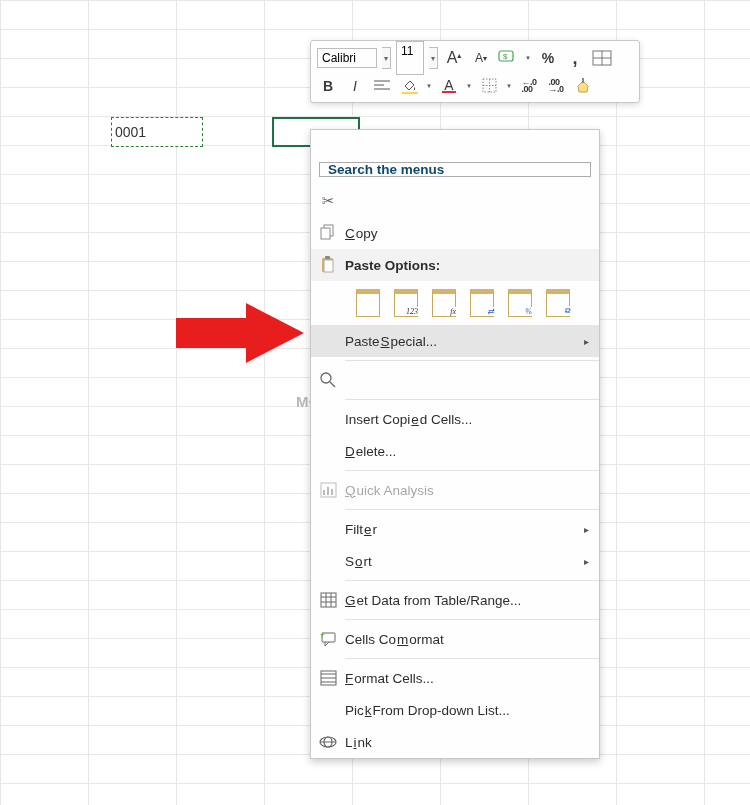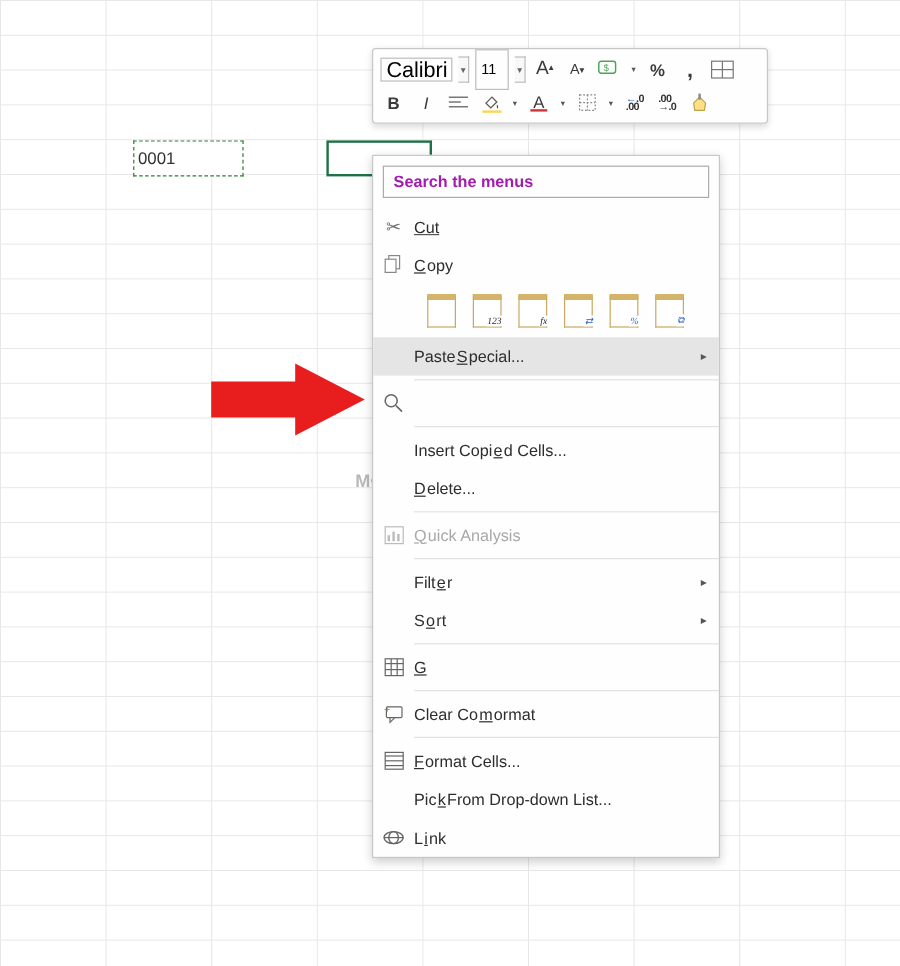--- a/index.html
+++ b/index.html
@@ -17,36 +17,36 @@
       padding-left:3px;font-size:14px;color:#333;}
     
     .active-cell{position:absolute;left:272px;top:117px;width:88px;height:30px;
       border:2px solid #1e7145;background:#fff;}
 
     
     .mini-tb{position:absolute;left:310px;top:40px;width:330px;height:63px;
       border:1px solid #c8c8c8;border-radius:3px;box-shadow:0 2px 6px rgba(0,0,0,.15);
       background:#fefefe;display:flex;flex-direction:column;padding:3px 6px;}
     .mini-row{display:flex;align-items:center;gap:5px;height:28px;}
-    .font-box{border:1px solid #bdbdbd;width:60px;height:20px;font-size:18px;padding:2px 4px;display:flex;align-items:center;}
-    .size-box{border:1px solid #bdbdbd;width:28px;height:22px;font-size:12px;padding:16px 4px;display:flex;align-items:center;}
+    .font-box{border:1px solid #bdbdbd;width:60px;height:20px;font-size:12px;padding:2px 4px;display:flex;align-items:center;}
+    .size-box{border:1px solid #bdbdbd;width:28px;height:22px;font-size:12px;padding:16px 4px;display:flex;align-items:flex-end;}
     .dd{width:9px;height:22px;border:1px solid #bdbdbd;border-left:none;display:flex;align-items:center;justify-content:center;font-size:8px;color:#666;background:#f8f8f8;}
     .tb-btn{width:22px;height:22px;display:flex;align-items:center;justify-content:center;font-size:14px;color:#3b3b3b;}
     .sm-dd{width:8px;font-size:7px;color:#555;}
     .underline-red{border-bottom:2px solid #d13438;}
     .underline-yel{border-bottom:2px solid #ffd54f;}
     .tiny{font-size:9px;font-weight:600;letter-spacing:-.5px;}
 
     
     .ctx{position:absolute;left:310px;top:129px;width:290px;
       border:1px solid #c8c8c8;background:#fefefe;box-shadow:0 3px 8px rgba(0,0,0,.2);
       font-size:13.5px;color:#2d2d2d;}
     .search-wrap{padding:8px;}
-    .search-box{border:1px solid #ababab;height:27px;width:100%;display:flex;align-items:center;
-      padding:0 8px;font-weight:600;color:#a21caf;}
+    .search-box{border:1px solid #ababab;height:15px;width:100%;display:flex;align-items:center;
+      padding:0 8px;font-weight:600;color:#0c4a6e;margin-top:24px;}
     .row{display:flex;align-items:center;height:32px;position:relative;}
     .row.highlight{background:#e5e5e5;}
     .row.header{background:#f2f2f2;font-weight:600;}
     .icon-col{width:34px;display:flex;justify-content:center;color:#6a6a6a;font-size:15px;}
     .label{flex:1;display:flex;align-items:center;gap:1px;}
     .u{text-decoration:underline;}
     .arrow{position:absolute;right:10px;font-size:10px;color:#555;}
     .row.disabled .label,.row.disabled .icon-col{color:#a8a8a8;}
     .sep{height:1px;background:#e2e2e2;margin:3px 0 3px 34px;}
     .paste-row{height:44px;display:flex;align-items:center;padding-left:40px;gap:4px;}
@@ -169,34 +169,43 @@
 
 <div class="ctx">
   <div class="search-wrap">
     <div class="search-box">
       <span>Search the menus</span>
     </div>
   </div>
 
   <div class="row">
     <div class="icon-col">✂</div>
-    <div class="label">
-        <span style="text-decoration:underline;text-decoration-color:#555;text-decoration-thickness:1px;">Cut</span>
-      </div>
   </div>
   <div class="row">
     <div class="icon-col">
       <svg width="15" height="16">
           <rect x="3" y="0" width="9" height="11" fill="#fff" stroke="#888"></rect>
           <rect x="0" y="3" width="9" height="11" fill="#fff" stroke="#888"></rect>
         </svg>
     </div>
     <div class="label">
         <span class="u">C</span>
         <span>opy</span>
+      </div>
+  </div>
+  <div class="row header">
+    <div class="icon-col">
+      <svg width="15" height="18">
+          <rect x="1" y="2" width="11" height="14" fill="#d4b36a" rx="1"></rect>
+          <rect x="3" y="4" width="9" height="12" fill="#fff" stroke="#aaa"></rect>
+          <rect x="4" y="0" width="5" height="3" fill="#888" rx="1"></rect>
+        </svg>
+    </div>
+    <div class="label">
+        <span>Paste Options:</span>
       </div>
   </div>
   <div class="paste-row">
     <div class="paste-btn">
         <div class="clip"></div>
       </div>
     <div class="paste-btn">
         <div class="clip">
           <span class="tag">123</span>
         </div>
@@ -296,33 +305,34 @@
       <svg width="15" height="14">
           <rect x="0" y="0" width="15" height="14" fill="none" stroke="#666"></rect>
           <line x1="0" y1="4" x2="15" y2="4" stroke="#666"></line>
           <line x1="0" y1="9" x2="15" y2="9" stroke="#666"></line>
           <line x1="5" y1="0" x2="5" y2="14" stroke="#666"></line>
           <line x1="10" y1="0" x2="10" y2="14" stroke="#666"></line>
         </svg>
     </div>
     <div class="label">
         <span class="u">G</span>
+        <span>et Data from Table/Range...</span>
       </div>
   </div>
   <div class="sep"></div>
   <div class="row">
     <div class="icon-col">
       <svg width="16" height="15">
           <rect x="2" y="1" width="13" height="9" rx="1" fill="none" stroke="#666"></rect>
           <path d="M5 10 L5 14 L9 10" fill="none" stroke="#666"></path>
           <text x="0" y="6" font-size="9" fill="#5aa02c">+</text>
         </svg>
     </div>
     <div class="label">
-        <span>Clear Co</span>
+        <span>Cells Co</span>
         <span class="u">m</span>
         <span>ormat</span>
       </div>
   </div>
   <div class="sep"></div>
   <div class="row">
     <div class="icon-col">
       <svg width="15" height="14">
           <rect x="0" y="0" width="15" height="14" fill="none" stroke="#666"></rect>
           <line x1="0" y1="3" x2="15" y2="3" stroke="#666"></line>

